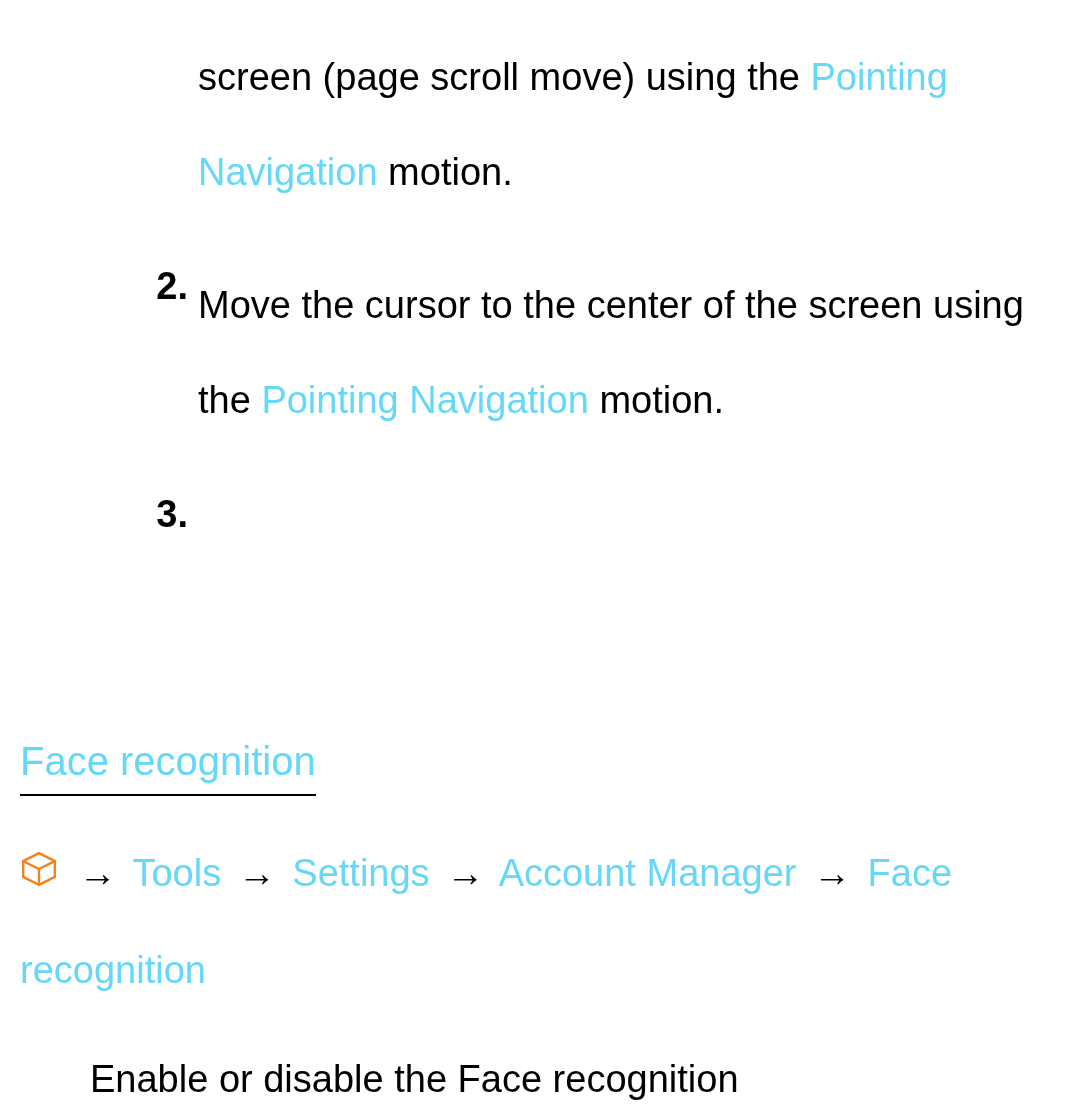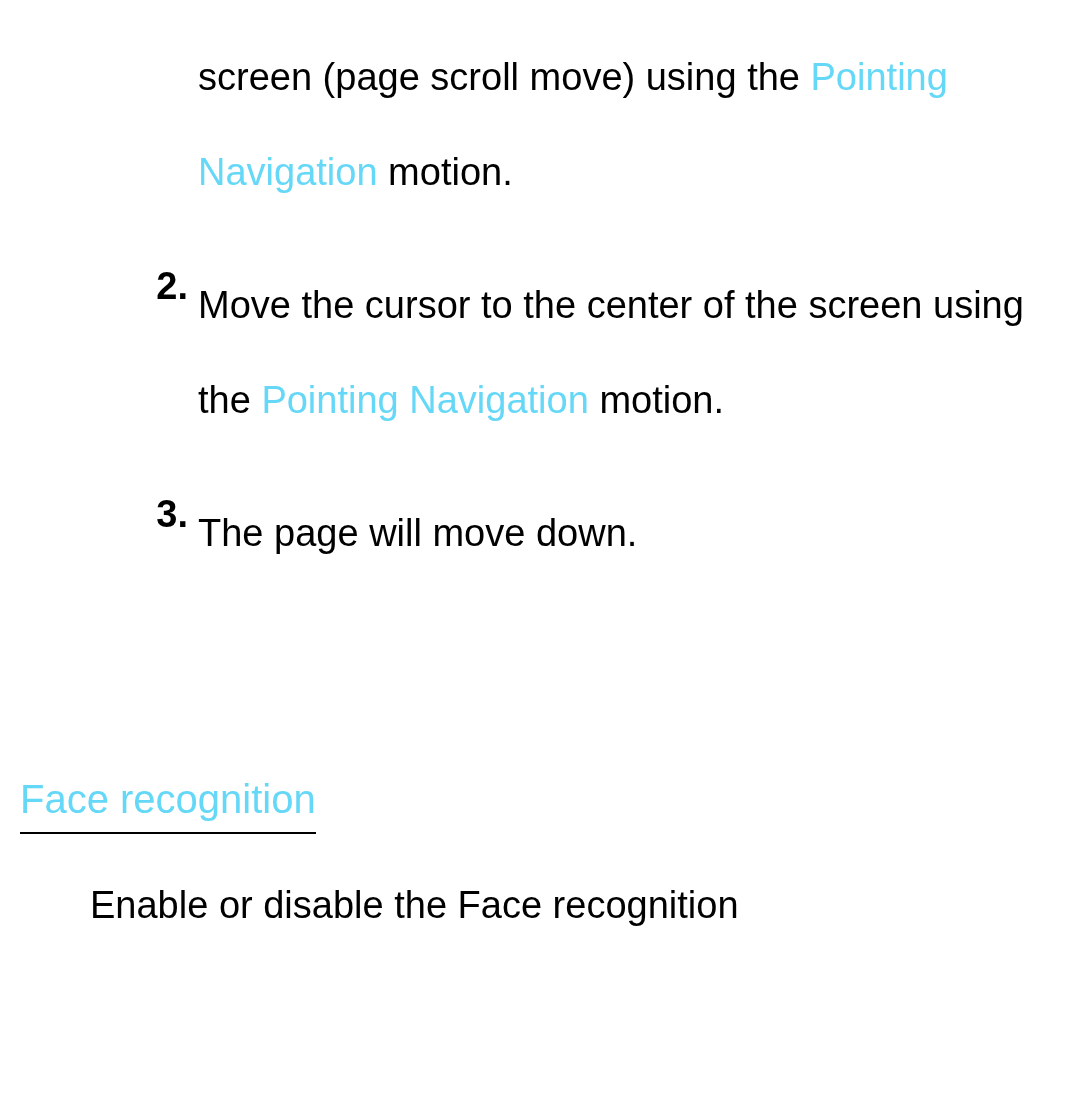--- a/index.html
+++ b/index.html
@@ -93,25 +93,39 @@
 
   <div class="ol-item">
     <div class="ol-num">2.</div>
     <div class="ol-text">
       <span>Move the cursor to the center of the screen using the </span><span class="link">Pointing Navigation</span><span> motion.</span>
     </div>
   </div>
 
   <div class="ol-item">
     <div class="ol-num">3.</div>
-    <div class="ol-text">
-      <span>The page will move down.</span>
-    </div>
   </div>
 
   <div>
     <span class="section-title">Face recognition</span>
   </div>
 
+  <div class="breadcrumb">
+    <span class="icon-cube">
+      <svg width="38" height="38" viewBox="0 0 24 24" fill="none" stroke="#f58220" stroke-width="1.5">
+        <polygon points="12,2 22,7 22,17 12,22 2,17 2,7" fill="none"></polygon>
+        <polyline points="2,7 12,12 22,7" fill="none"></polyline>
+        <line x1="12" y1="12" x2="12" y2="22"></line>
+      </svg>
+    </span>
+    <span class="arrow">→</span>
+    <span class="crumb">Tools</span>
+    <span class="arrow">→</span>
+    <span class="crumb">Settings</span>
+    <span class="arrow">→</span>
+    <span class="crumb">Account Manager</span>
+    <span class="arrow">→</span>
+    <span class="crumb">Face recognition</span>
+  </div>
 
   <div class="desc">Enable or disable the Face recognition</div>
 
 </div>
 
 </body></html>

